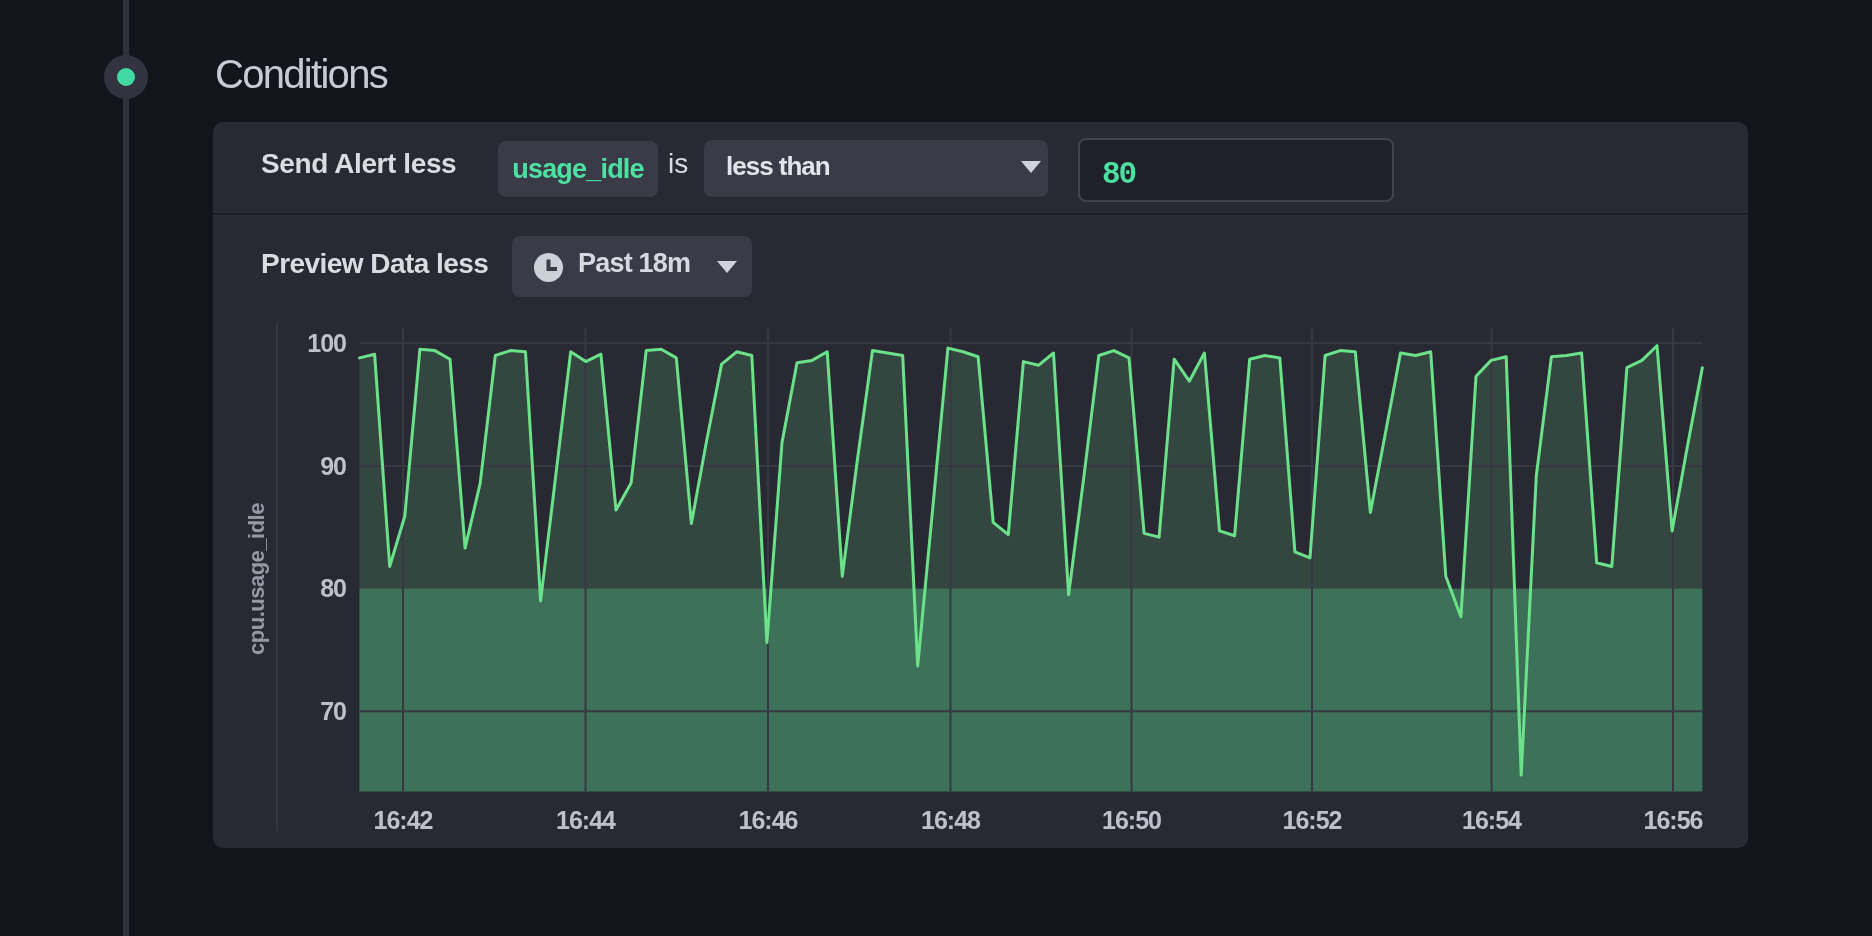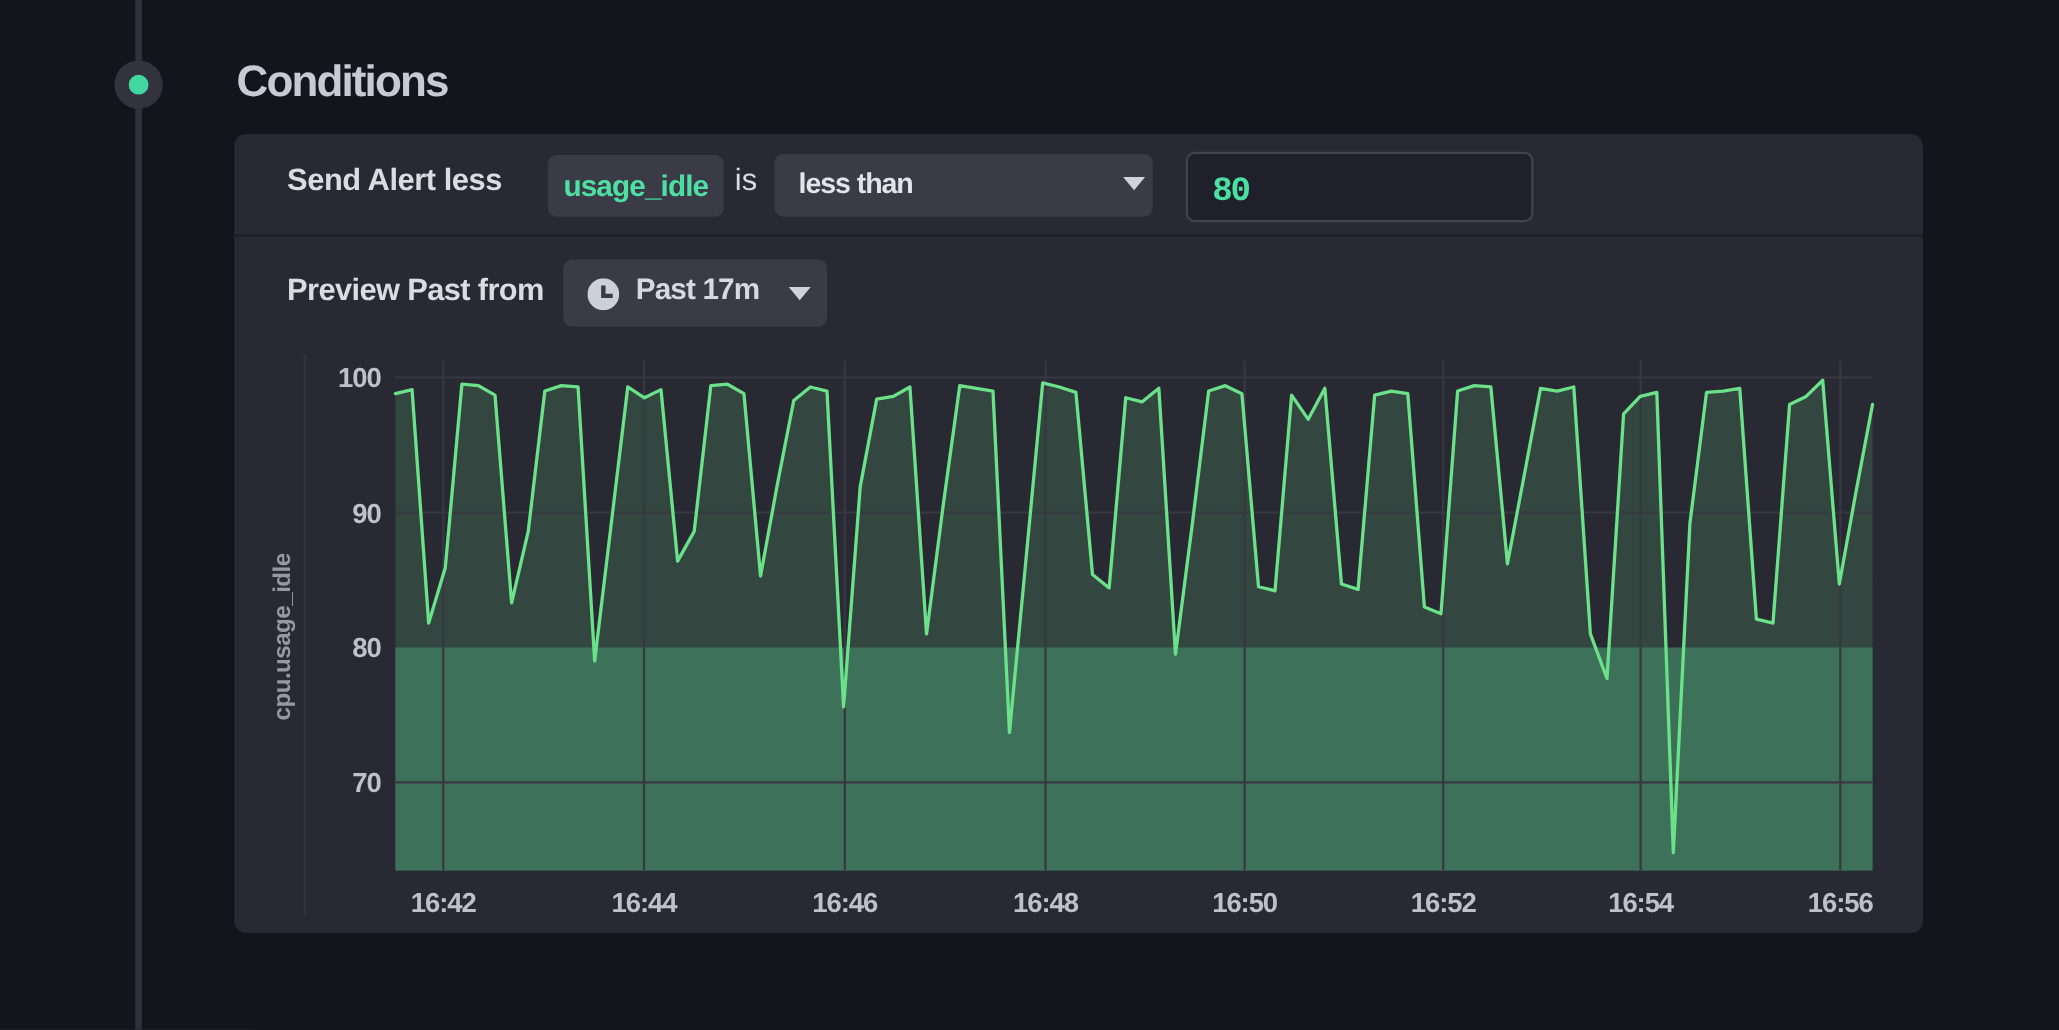--- a/index.html
+++ b/index.html
@@ -7,44 +7,44 @@
   .abs { position:absolute; }
 </style>
 </head>
 <body>
 
   <div class="abs" style="left:123px; top:0; width:6px; height:936px; background:#31313d;"></div>
 
   <div class="abs" style="left:104px; top:55px; width:44px; height:44px; border-radius:50%; background:#333340;"></div>
   <div class="abs" style="left:117px; top:68px; width:18px; height:18px; border-radius:50%; background:#41d9a1;"></div>
 
-  <div class="abs" style="left:215px; top:54px; font-size:40px; line-height:40px; color:#c7cad3; letter-spacing:-1.7px;font-weight:bold;">Conditions</div>
+  <div class="abs" style="left:215px; top:54px; font-size:40px; line-height:40px; color:#c7cad3; letter-spacing:-1.7px;">Conditions</div>
 
   <div class="abs" style="left:213px; top:122px; width:1535px; height:726px; background:#292933; border-radius:10px;"></div>
 
   <div class="abs" style="left:213px; top:213px; width:1535px; height:2px; background:#1e1f26;"></div>
 
   <div class="abs" style="left:261px; top:150px; font-size:28px; line-height:28px; font-weight:bold; color:#dadce2; letter-spacing:-0.4px;">Send Alert less</div>
   <div class="abs" style="left:498px; top:141px; width:160px; height:56px; background:#3a3b47; border-radius:8px; text-align:center; line-height:57px; font-size:27px; font-weight:bold; color:#4ee0a2; letter-spacing:-0.8px;">usage_idle</div>
   <div class="abs" style="left:668px; top:150px; font-size:28px; line-height:28px; font-weight:normal; color:#dadce2;">is</div>
   <div class="abs" style="left:704px; top:140px; width:344px; height:57px; background:#3a3b47; border-radius:8px;">
     <span style="position:absolute; left:22px; top:0; line-height:53px; font-size:26px; font-weight:bold; color:#e2e4e9; letter-spacing:-1px;">less than</span>
     <span style="position:absolute; left:317px; top:21px; width:0; height:0; border-left:10px solid transparent; border-right:10px solid transparent; border-top:12px solid #cfd4da;"></span>
   </div>
   <div class="abs" style="left:1078px; top:138px; width:316px; height:64px; background:#1f2029; border:2px solid #42434e; border-radius:8px; box-sizing:border-box;">
     <span style="position:absolute; left:22px; top:22px; line-height:26px; font-size:31px; font-weight:bold; color:#4be0a2; font-family:'Liberation Mono',monospace; letter-spacing:-2px;">80</span>
   </div>
 
-  <div class="abs" style="left:261px; top:250px; font-size:28px; line-height:28px; font-weight:bold; color:#dadce2; letter-spacing:-0.55px;">Preview Past from</div>
+  <div class="abs" style="left:261px; top:250px; font-size:28px; line-height:28px; font-weight:bold; color:#dadce2; letter-spacing:-0.55px;">Preview Data less</div>
   <div class="abs" style="left:512px; top:236px; width:240px; height:61px; background:#3a3b47; border-radius:8px;"></div>
   <svg class="abs" style="left:534px; top:253px;" width="29" height="29" viewBox="0 0 29 29">
     <circle cx="14.5" cy="14.5" r="14.5" fill="#ccd1d8"></circle>
     <path d="M 14.5 6.5 L 14.5 16 L 23 16" fill="none" stroke="#3a3b47" stroke-width="4"></path>
   </svg>
-  <div class="abs" style="left:578px; top:237px; line-height:53px; font-size:27px; font-weight:bold; color:#d6d9df; letter-spacing:-0.8px;">Past 17m</div>
+  <div class="abs" style="left:578px; top:237px; line-height:53px; font-size:27px; font-weight:bold; color:#d6d9df; letter-spacing:-0.8px;">Past 18m</div>
   <div class="abs" style="left:717px; top:261px; width:0; height:0; border-left:10px solid transparent; border-right:10px solid transparent; border-top:12px solid #cfd4da;"></div>
 
   <div class="abs" style="left:107px; top:568px; width:300px; text-align:center; line-height:22px; transform:rotate(-90deg); font-size:22px; font-weight:bold; color:#9599a4; letter-spacing:-0.5px;">cpu.usage_idle</div>
 
   <svg class="abs" style="left:0; top:0;" width="1872" height="936" viewBox="0 0 1872 936">
     <rect x="276" y="322" width="2" height="509" fill="#34343e"></rect>
     <polygon points="359.5,357.9 374.6,354.2 389.7,566.5 404.8,516.2 419.9,349.3 434.9,350.6 450.0,359.2 465.1,548.1 480.2,483.1 495.3,355.5 510.4,350.6 525.5,351.8 540.6,600.9 555.6,476.9 570.7,351.8 585.8,361.6 600.9,354.2 616.0,510.1 631.1,483.1 646.2,350.6 661.3,349.3 676.3,357.9 691.4,523.6 706.5,441.4 721.6,364.1 736.7,351.8 751.8,355.5 766.9,642.6 782.0,442.6 797.0,362.8 812.1,360.4 827.2,351.8 842.3,576.3 857.4,459.8 872.5,350.6 887.6,353.0 902.7,355.5 917.7,665.9 932.8,507.6 947.9,348.1 963.0,351.8 978.1,356.7 993.2,522.3 1008.3,534.6 1023.4,361.6 1038.4,365.3 1053.5,353.0 1068.6,594.7 1083.7,478.2 1098.8,355.5 1113.9,350.6 1129.0,357.9 1144.1,533.4 1159.1,537.1 1174.2,359.2 1189.3,381.2 1204.4,353.0 1219.5,530.9 1234.6,535.8 1249.7,359.2 1264.8,355.5 1279.8,357.9 1294.9,551.8 1310.0,557.9 1325.1,355.5 1340.2,350.6 1355.3,351.8 1370.4,512.5 1385.5,432.8 1400.5,353.0 1415.6,355.5 1430.7,351.8 1445.8,576.3 1460.9,616.8 1476.0,376.3 1491.1,360.4 1506.2,356.7 1521.2,775.1 1536.3,475.7 1551.4,356.7 1566.5,355.5 1581.6,353.0 1596.7,562.8 1611.8,566.5 1626.9,367.7 1641.9,360.4 1657.0,345.7 1672.1,530.9 1687.2,447.5 1702.3,367.7 1702.3,791.4 359.5,791.4" fill="rgba(107,225,137,0.16)"></polygon>
     <rect x="359.5" y="588.6" width="1342.8" height="202.8" fill="rgba(62,118,92,0.9)"></rect>
     <g stroke="#383842" stroke-width="2">
       <line x1="403" y1="328" x2="403" y2="791.4"></line>

